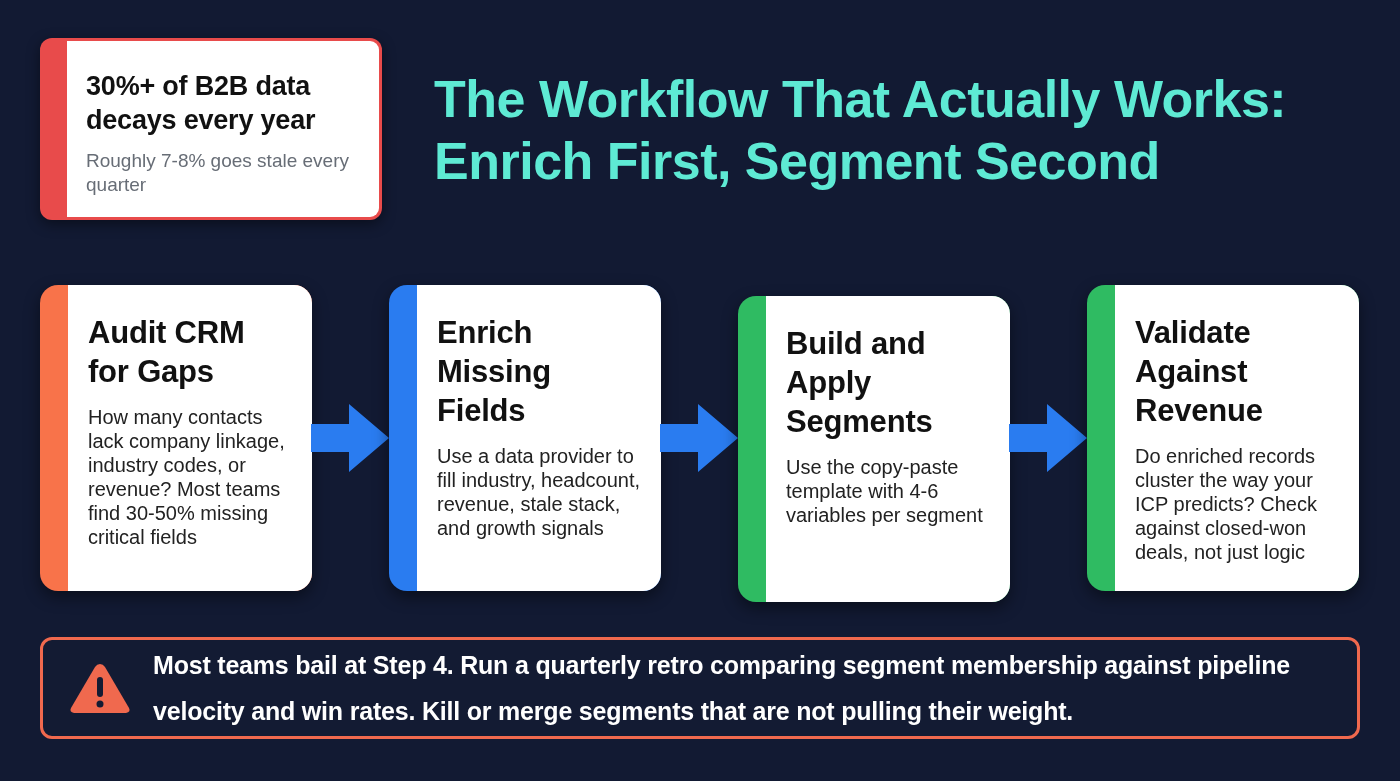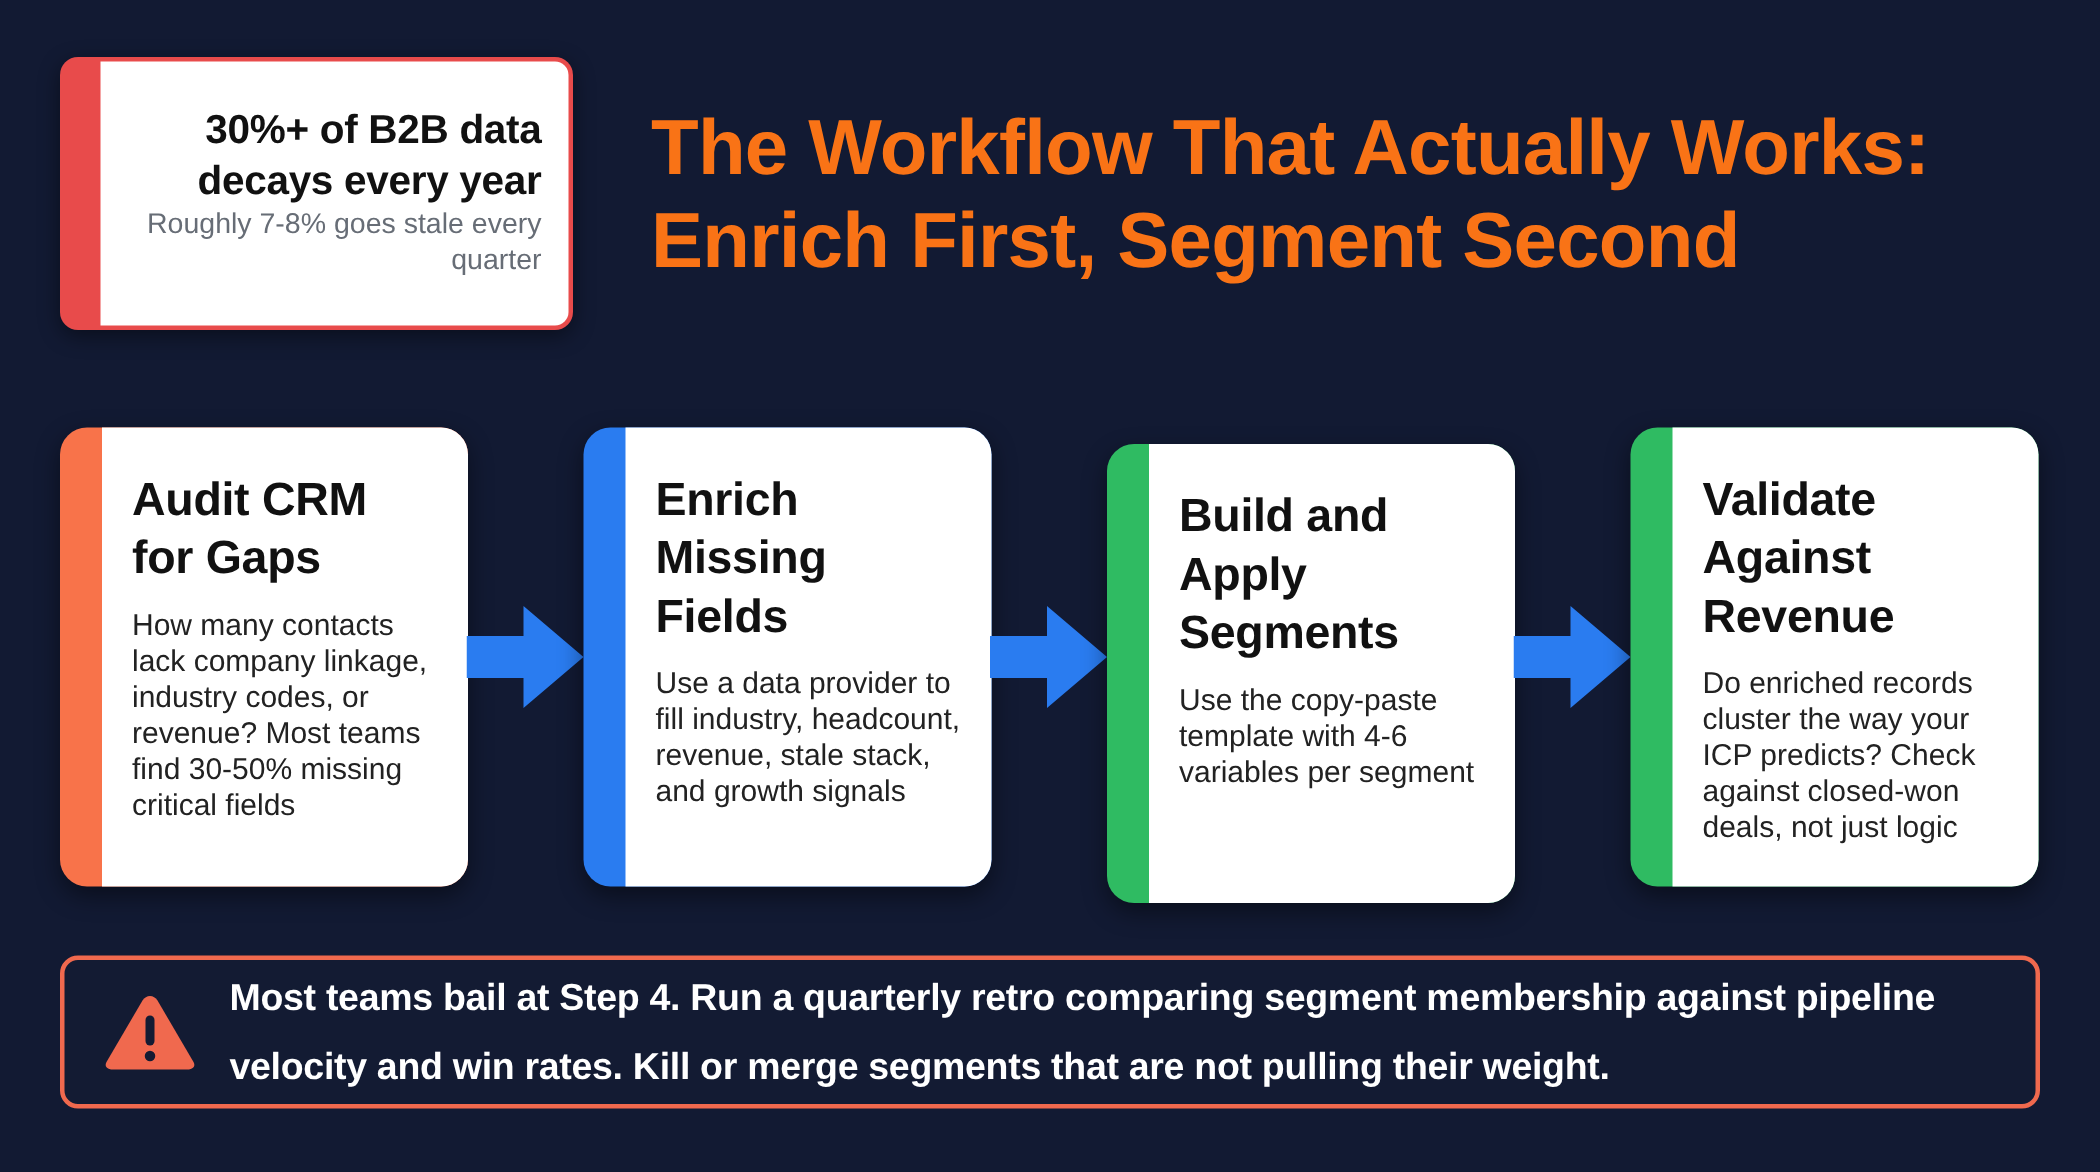--- a/index.html
+++ b/index.html
@@ -8,38 +8,37 @@
       background: #121a33;
       font-family: "Liberation Sans", "DejaVu Sans", sans-serif;
     }
     .canvas { position: relative; width: 1400px; height: 781px; background: #121a33; }
 
     
     .stat-card {
       position: absolute; left: 40px; top: 38px; width: 342px; height: 182px;
       background: #e84b4b; border-radius: 12px; padding: 3px 3px 3px 27px;
       box-shadow: 0 4px 14px rgba(0,0,0,0.45);
-      text-align: right;
     }
     .stat-inner {
       width: 100%; height: 100%; background: #ffffff;
       border-radius: 0 9px 9px 0; padding: 28px 18px 0 19px;
     }
     .stat-headline {
       font-weight: 700; font-size: 27px; line-height: 34px; color: #111111;
       letter-spacing: -0.2px;
     }
     .stat-sub {
-      margin-top: 1px; font-size: 19px; line-height: 24px; color: #676d76;
+      margin-top: 12px; font-size: 19px; line-height: 24px; color: #676d76;
     }
 
     
     .title {
       position: absolute; left: 434px; top: 68px; width: 940px;
-      color: #f97316; font-weight: 700; font-size: 52px; line-height: 62px;
+      color: #5eead4; font-weight: 700; font-size: 52px; line-height: 62px;
       letter-spacing: -0.5px;
     }
 
     
     .step {
       position: absolute; top: 285px; width: 272px; height: 306px;
       border-radius: 18px; padding: 0 0 0 28px;
       box-shadow: 0 6px 16px rgba(0,0,0,0.45);
     }
     .step-inner {

